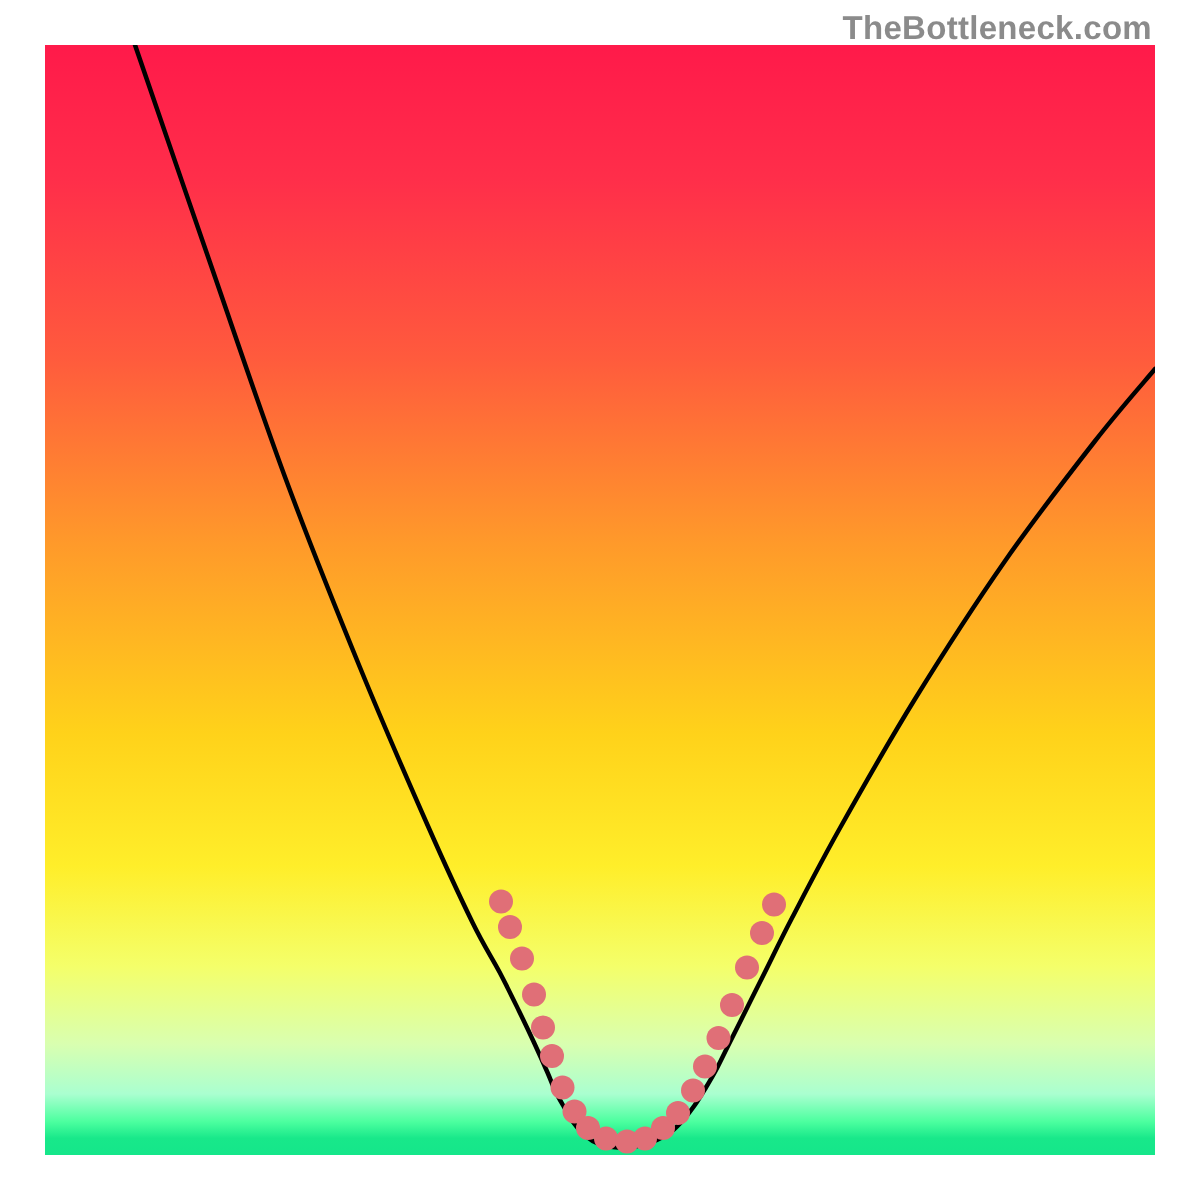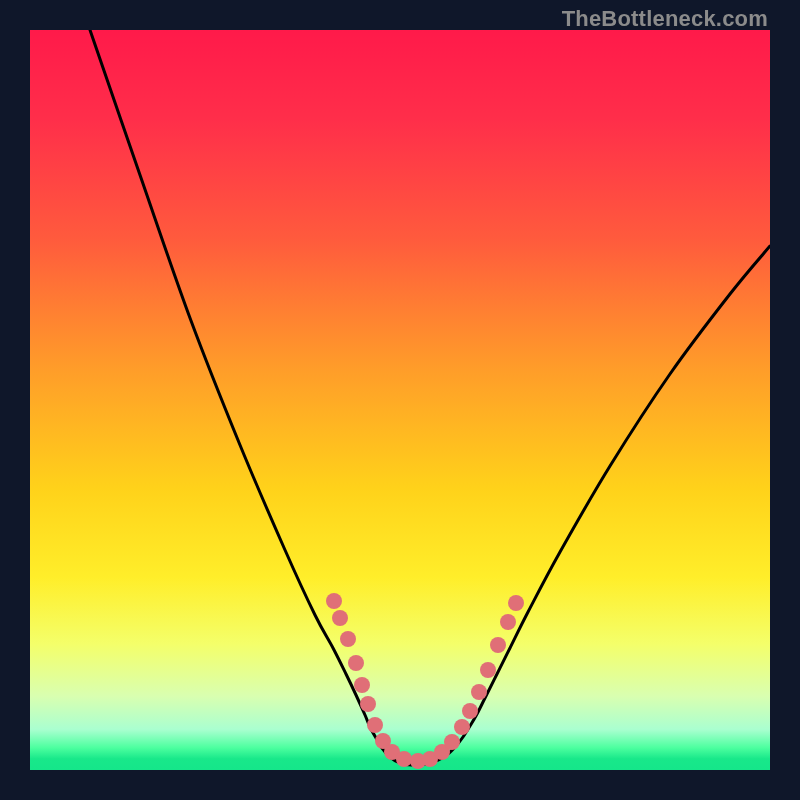--- a/index.html
+++ b/index.html
@@ -9,21 +9,21 @@
     height: 800px;
     background: #000;
     overflow: hidden;
   }
   .frame {
     position: absolute;
     left: 0;
     top: 0;
     width: 800px;
     height: 800px;
-    background: #0f172a;
+    background: #ffffff;
   }
   .plot {
     position: absolute;
     left: 30px;
     top: 30px;
     width: 740px;
     height: 740px;
     overflow: hidden;
   }
   .gradient {

